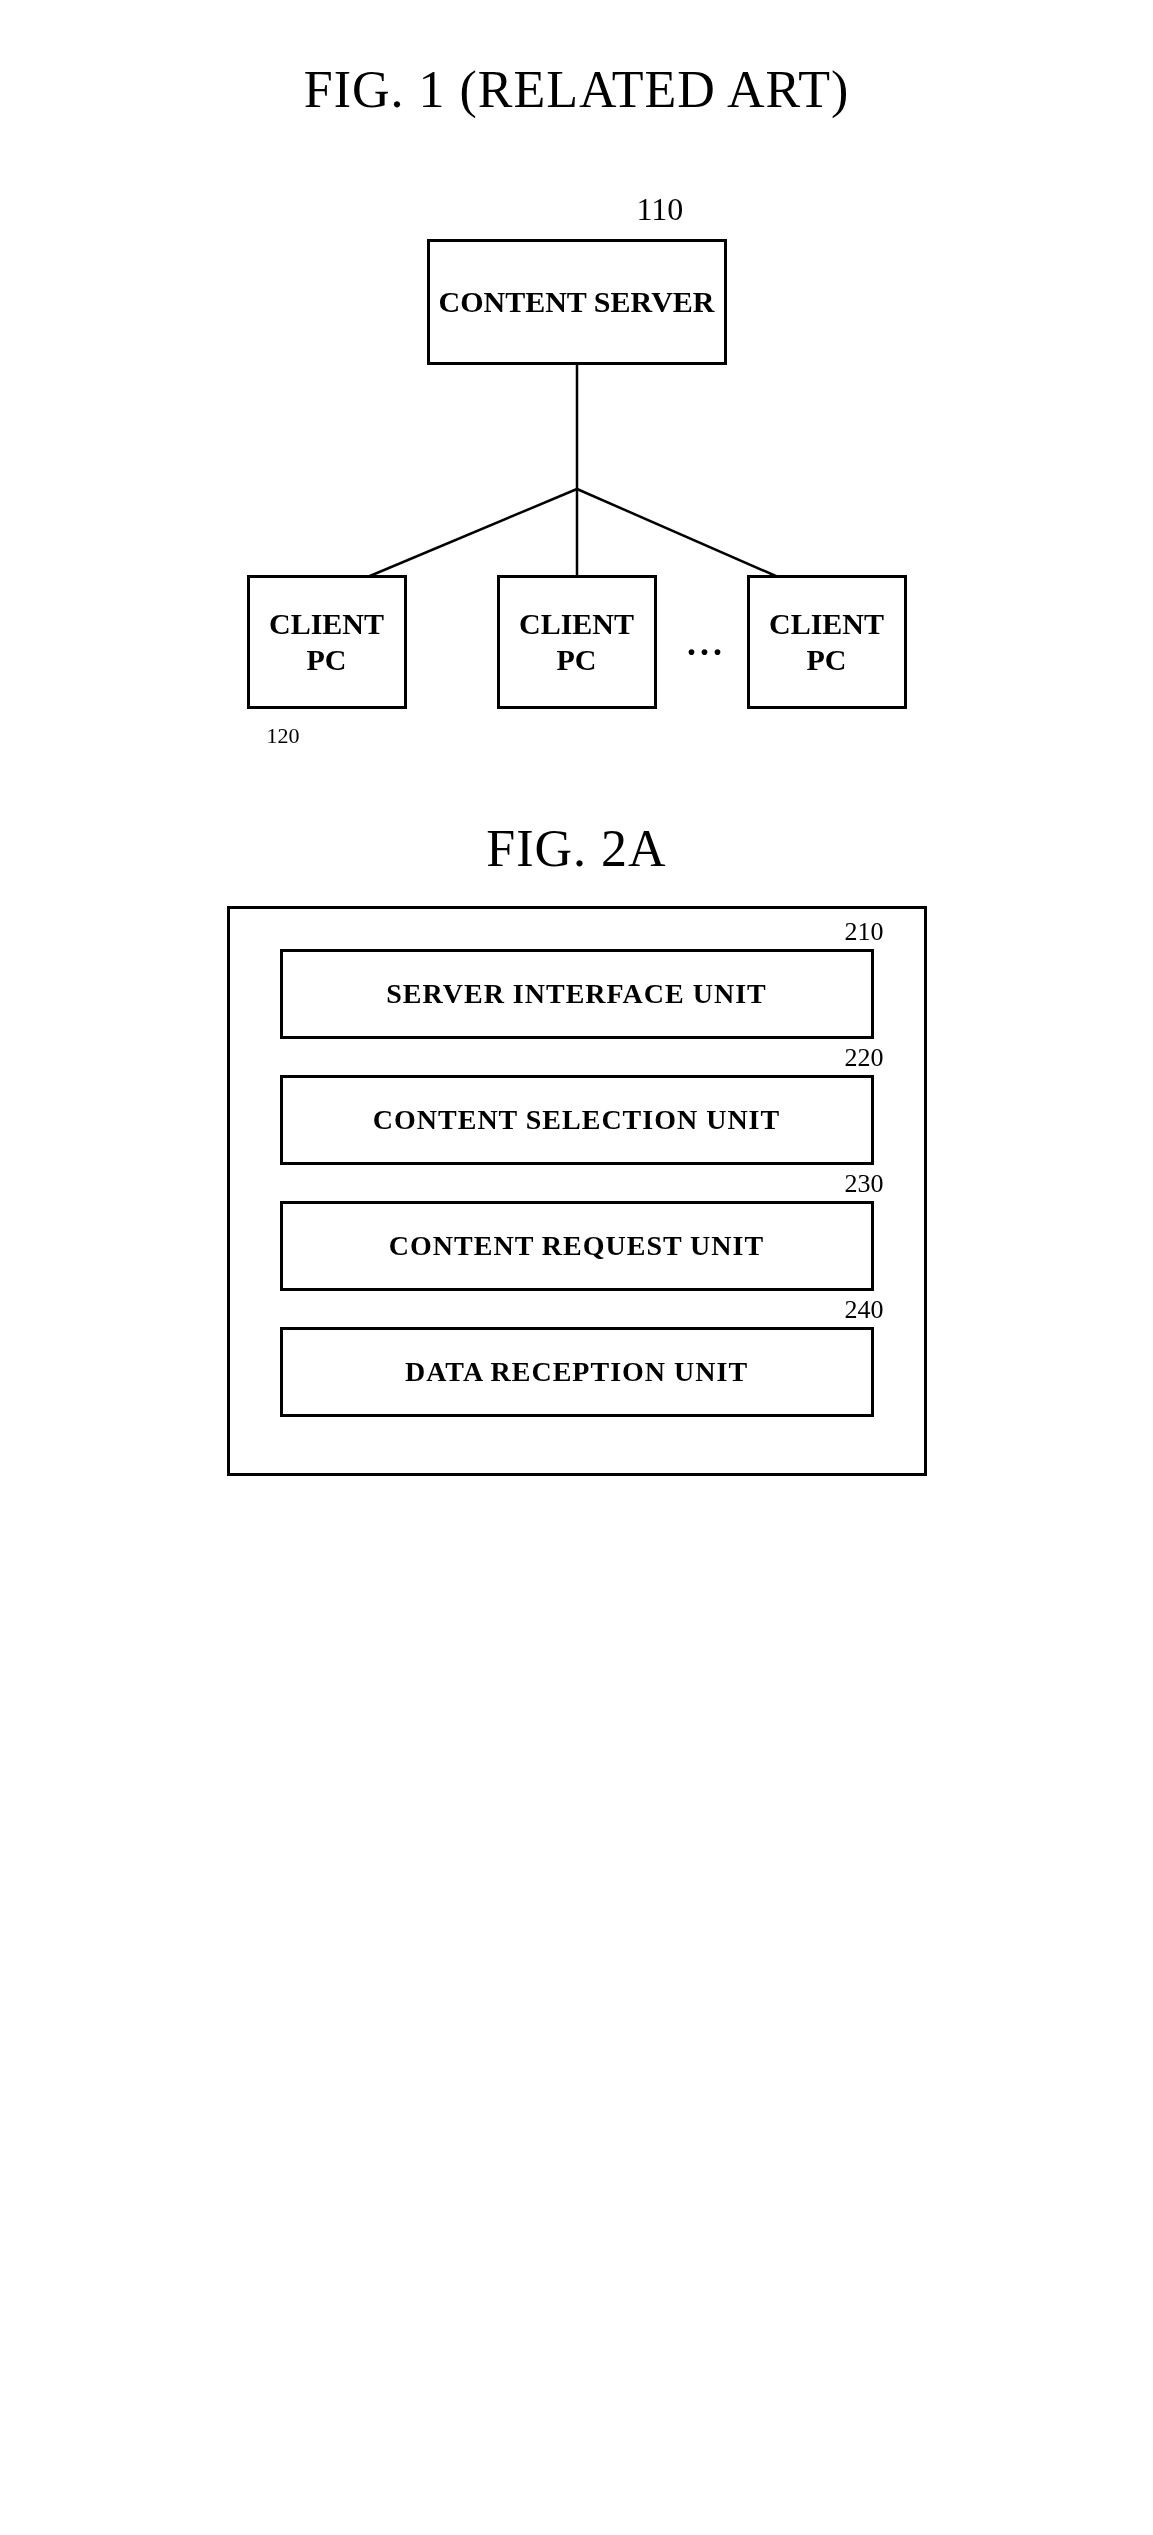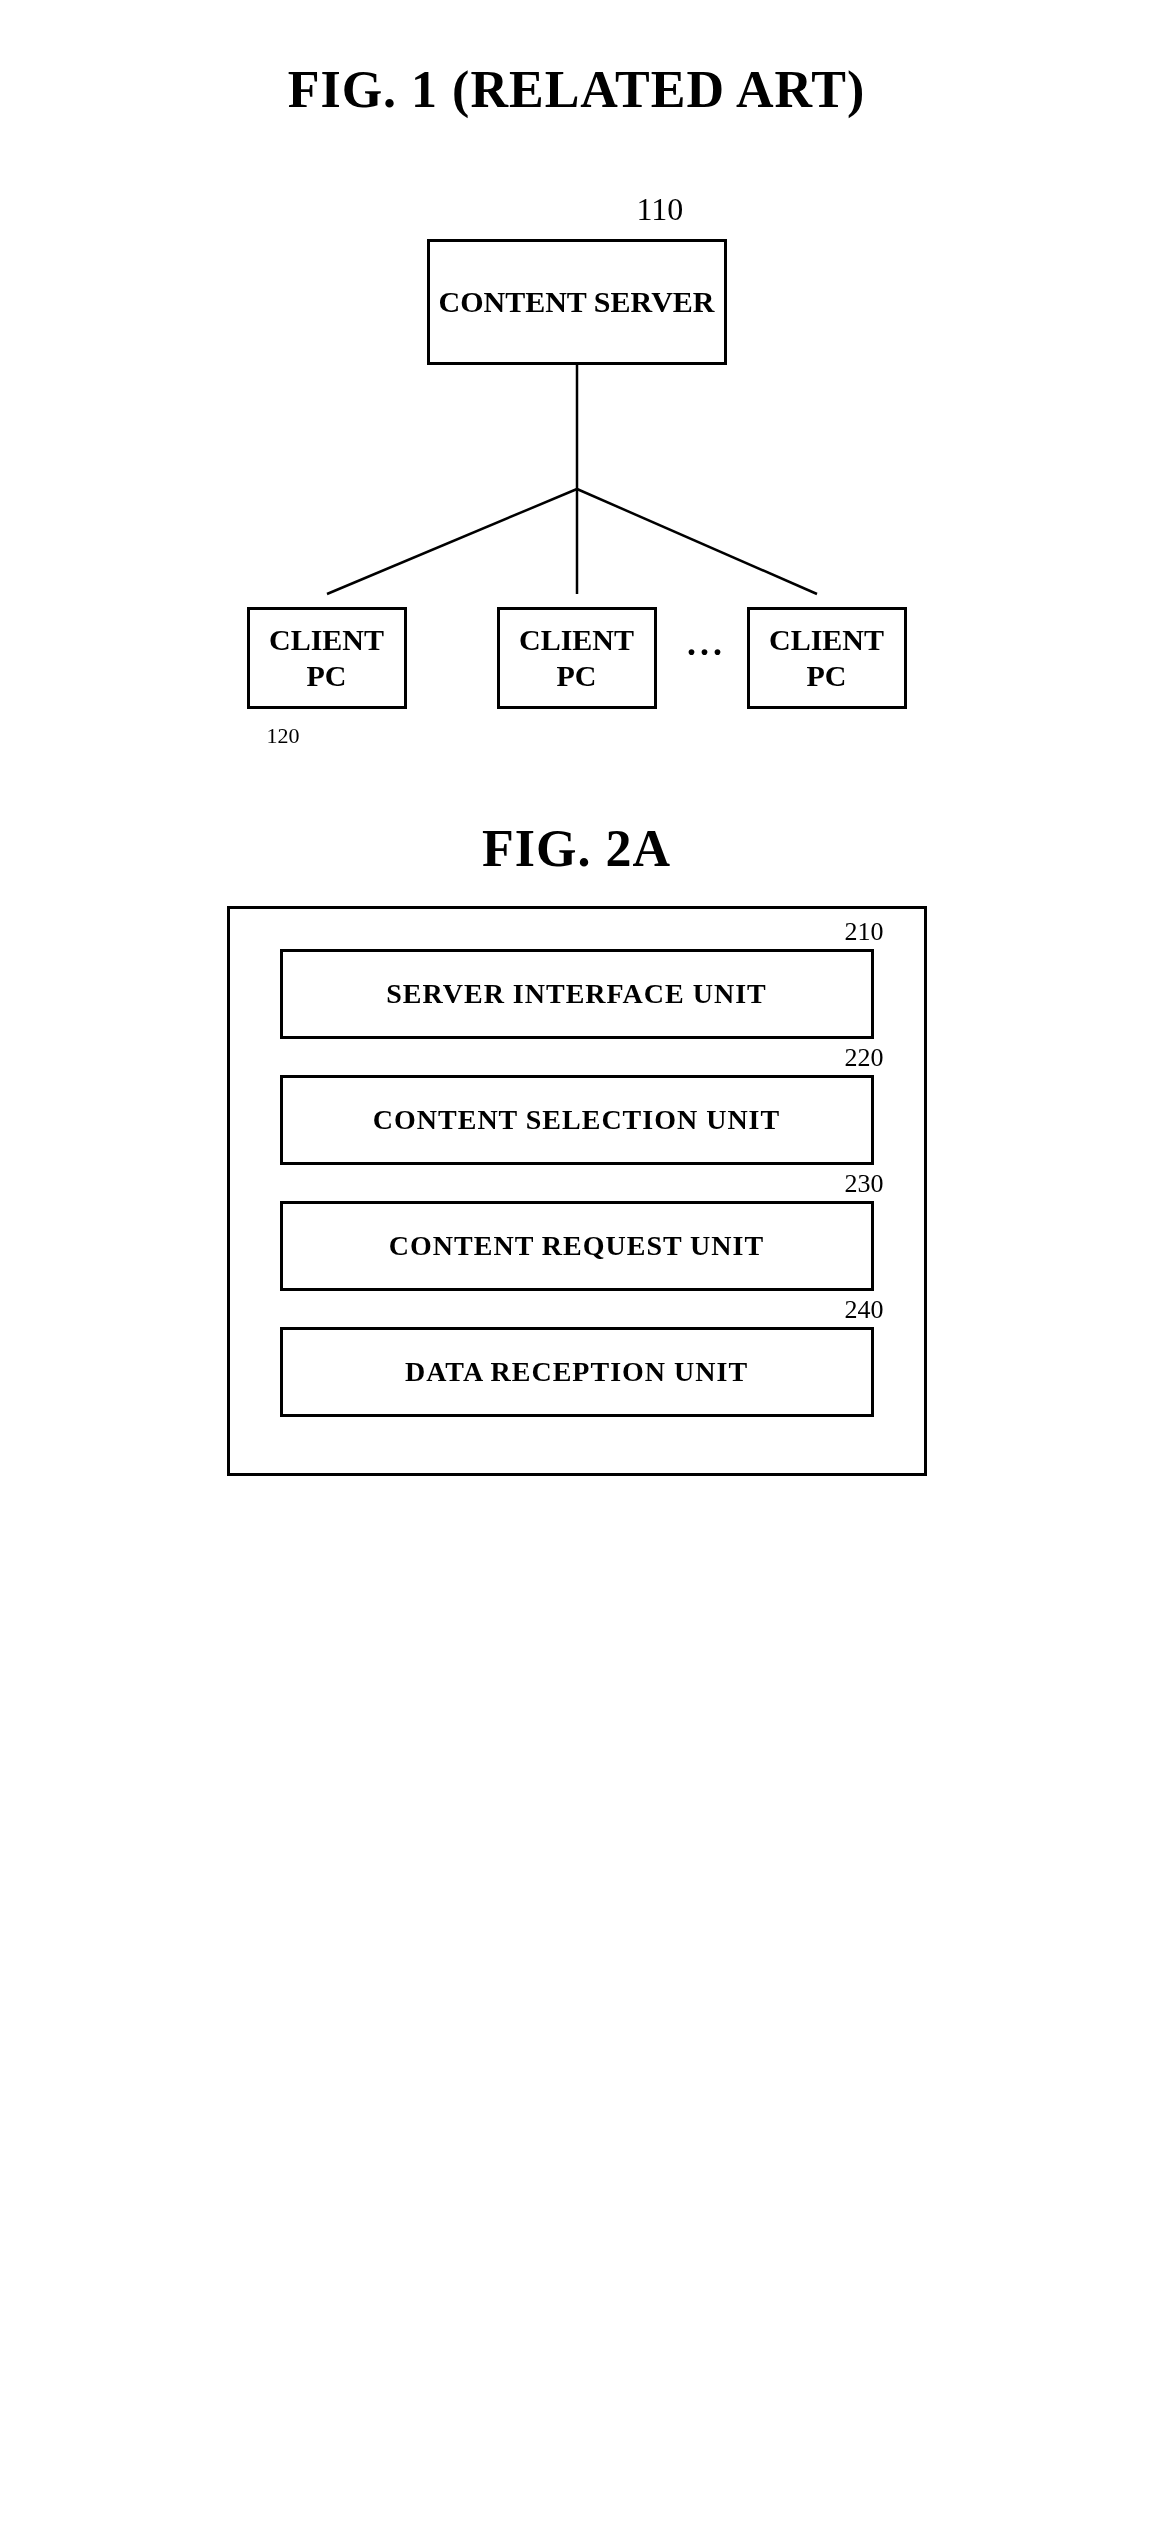--- a/index.html
+++ b/index.html
@@ -18,21 +18,21 @@
     .fig1-container {
       width: 100%;
       display: flex;
       flex-direction: column;
       align-items: center;
       margin-bottom: 60px;
     }
 
     .fig-title {
       font-size: 52px;
-      font-weight: bold;
+      font-weight: normal;
       margin-bottom: 60px;
       letter-spacing: 1px;
       text-align: right;
     }
 
     .diagram1 {
       position: relative;
       width: 700px;
       height: 580px;
     }
@@ -71,21 +71,21 @@
       left: 0;
       width: 100%;
       height: 100%;
       z-index: 1;
     }
 
     
     .client-box {
       position: absolute;
       width: 160px;
-      height: 102px;
+      height: 134px;
       border: 3px solid #000;
       display: flex;
       align-items: center;
       justify-content: center;
       background: #fff;
       font-size: 30px;
       font-weight: bold;
       text-align: center;
       line-height: 1.2;
       z-index: 2;

